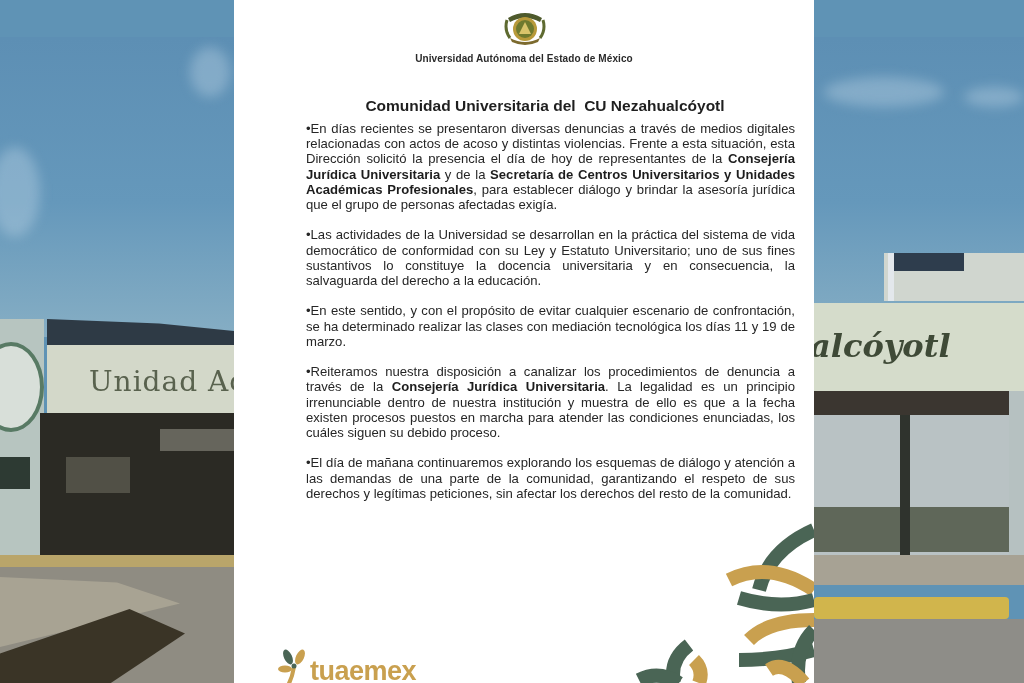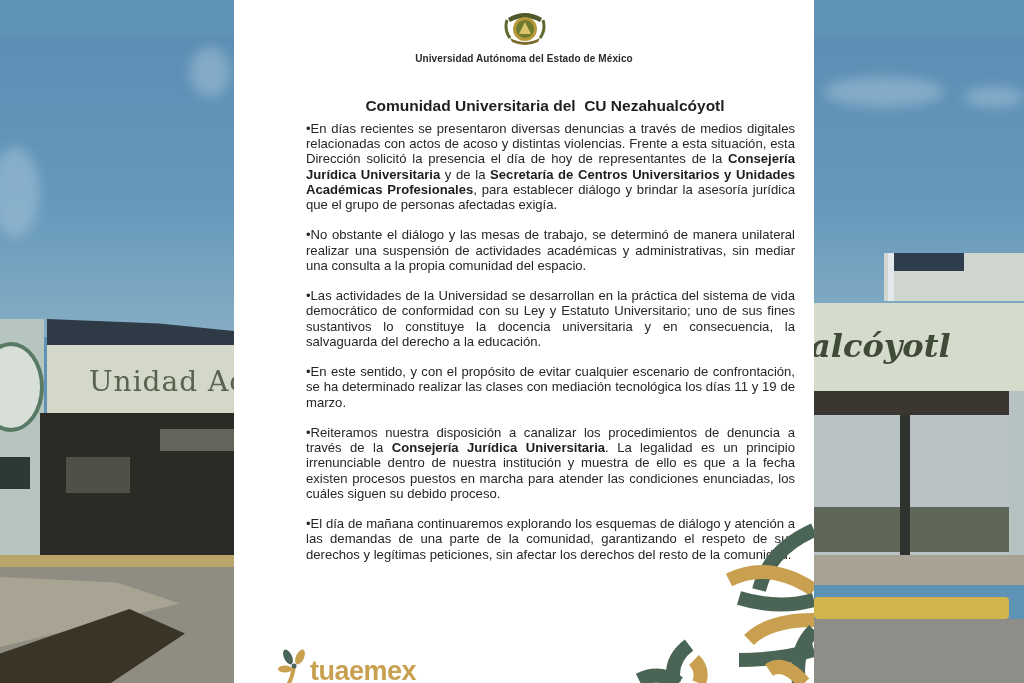--- a/index.html
+++ b/index.html
@@ -144,21 +144,20 @@
     <path d="M6 28 Q21 36 36 28 L34 32 Q21 38 8 32 Z" fill="#7c6a2e"></path>
     <path d="M3 10 Q0 20 6 28" stroke="#5e6a30" stroke-width="3" fill="none"></path>
     <path d="M39 10 Q42 20 36 28" stroke="#5e6a30" stroke-width="3" fill="none"></path>
   </svg>
   <div class="uni-name">Universidad Autónoma del Estado de México</div>
 
   <div class="title">Comunidad Universitaria del  CU Nezahualcóyotl</div>
 
   <div class="body">
     <p class="para"><span>•En días recientes se presentaron diversas denuncias a través de medios digitales relacionadas con actos de acoso y distintas violencias. Frente a esta situación, esta Dirección solicitó la presencia el día de hoy de representantes de la </span><b>Consejería Jurídica Universitaria</b><span> y de la </span><b>Secretaría de Centros Universitarios y Unidades Académicas Profesionales</b><span>, para establecer diálogo y brindar la asesoría jurídica que el grupo de personas afectadas exigía.</span></p>
-    <p class="para"><span>•No obstante el diálogo y las mesas de trabajo, se determinó de manera unilateral realizar una suspensión de actividades académicas y administrativas, sin mediar una consulta a la propia comunidad del espacio.</span></p>
     <p class="para"><span>•Las actividades de la Universidad se desarrollan en la práctica del sistema de vida democrático de conformidad con su Ley y Estatuto Universitario; uno de sus fines sustantivos lo constituye la docencia universitaria y en consecuencia, la salvaguarda del derecho a la educación.</span></p>
     <p class="para"><span>•En este sentido, y con el propósito de evitar cualquier escenario de confrontación, se ha determinado realizar las clases con mediación tecnológica los días 11 y 19 de marzo.</span></p>
     <p class="para"><span>•Reiteramos nuestra disposición a canalizar los procedimientos de denuncia a través de la </span><b>Consejería Jurídica Universitaria</b><span>. La legalidad es un principio irrenunciable dentro de nuestra institución y muestra de ello es que a la fecha existen procesos puestos en marcha para atender las condiciones enunciadas, los cuáles siguen su debido proceso.</span></p>
     <p class="para"><span>•El día de mañana continuaremos explorando los esquemas de diálogo y atención a las demandas de una parte de la comunidad, garantizando el respeto de sus derechos y legítimas peticiones, sin afectar los derechos del resto de la comunidad.</span></p>
   </div>
 
   <div class="brand">
     <svg class="brand-mark" viewBox="0 0 36 40">
       <ellipse cx="10" cy="8" rx="4" ry="8" transform="rotate(-25 10 8)" fill="#4a6555"></ellipse>
       <ellipse cx="22" cy="8" rx="4" ry="8" transform="rotate(25 22 8)" fill="#c9a04f"></ellipse>

